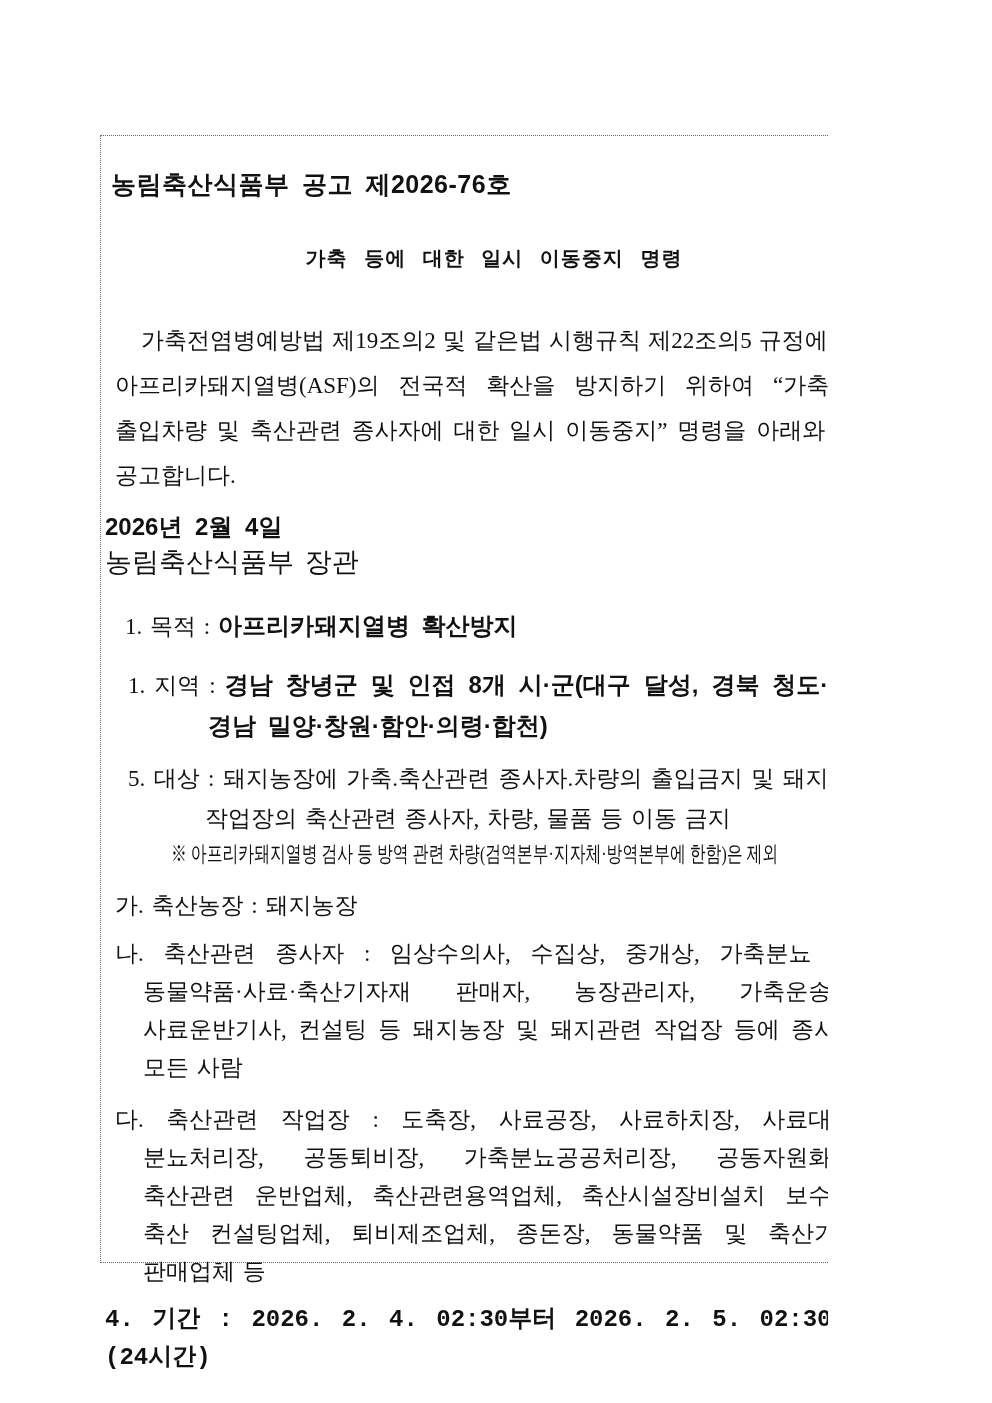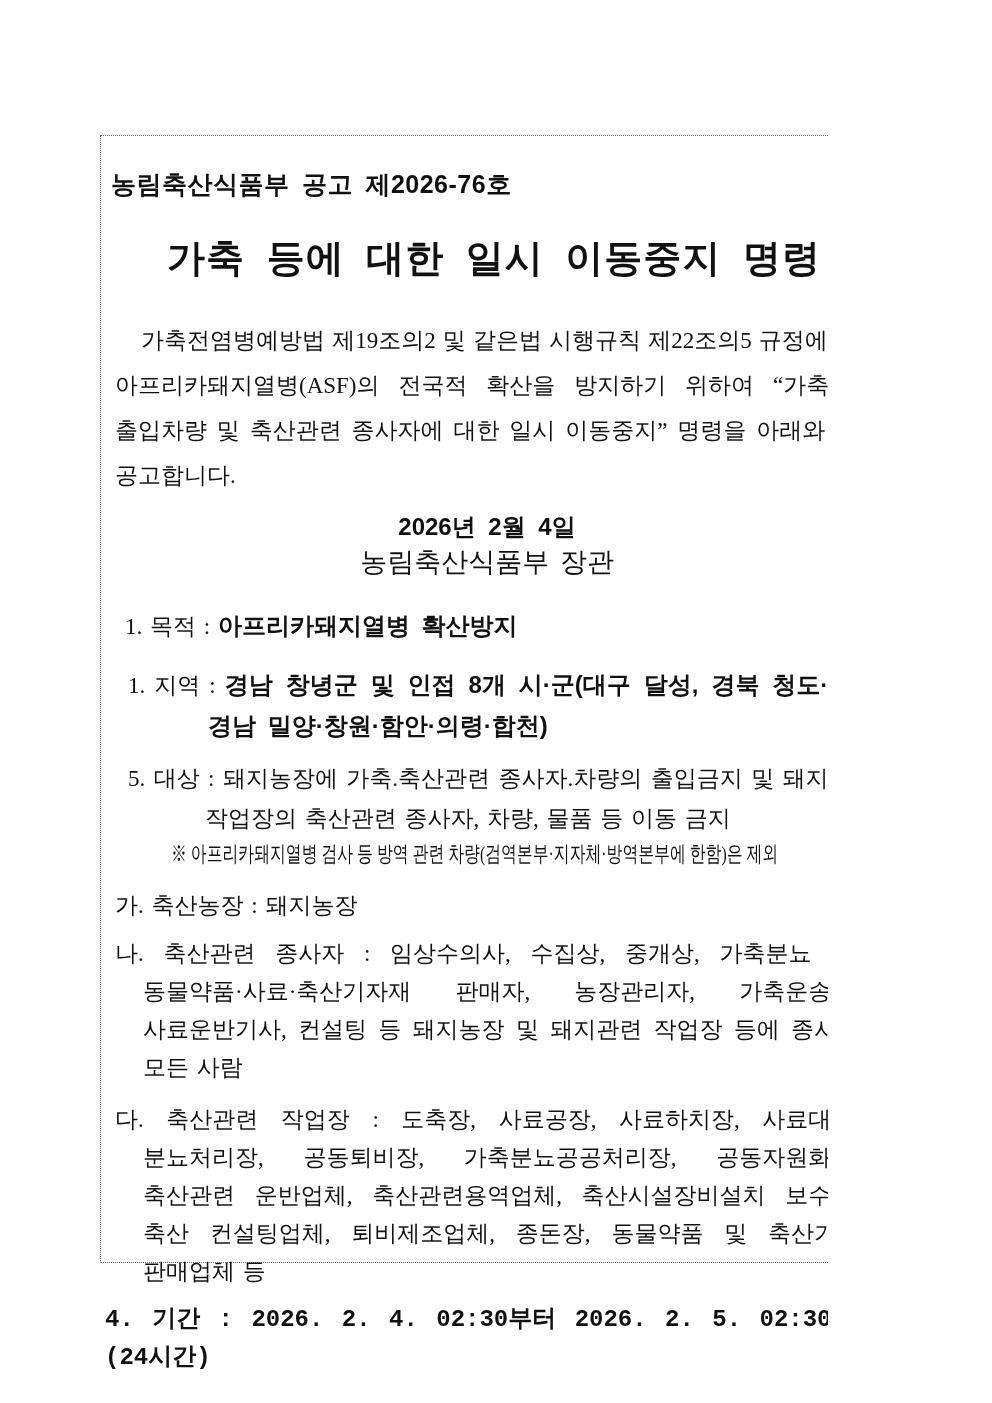--- a/index.html
+++ b/index.html
@@ -29,37 +29,37 @@
     font-weight: bold;
     font-size: 25px;
     line-height: 32px;
     margin-left: 6px;
     word-spacing: 5px;
     letter-spacing: 0.5px;
   }
   .title {
     font-family: "Liberation Sans", sans-serif;
     font-weight: bold;
-    font-size: 38px;
+    font-size: 20px;
     line-height: 40px;
     text-align: center;
     margin-top: 38px;
     word-spacing: 10px;
     letter-spacing: 1px;
   }
   .intro {
     margin-top: 40px;
     line-height: 45px;
     text-align: justify;
     text-indent: 26px;
     word-break: keep-all;
     padding: 0 2px;
     margin-left: 8px;
   }
-  .sig { margin-top: 12px; text-align: center; padding-right: 14px; }
+  .sig { margin-top: 12px; text-align: left; padding-right: 14px; }
   .sig .date {
     font-family: "Liberation Sans", sans-serif;
     font-weight: bold;
     font-size: 24px;
     line-height: 34px;
     word-spacing: 6px;
   }
   .sig .signer {
     font-size: 27px;
     line-height: 36px;

